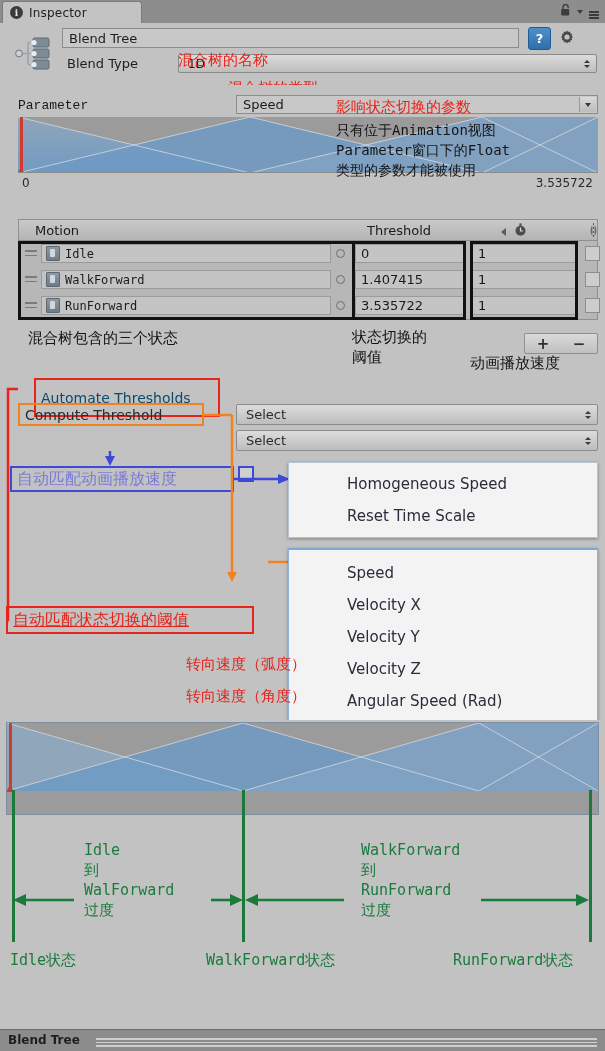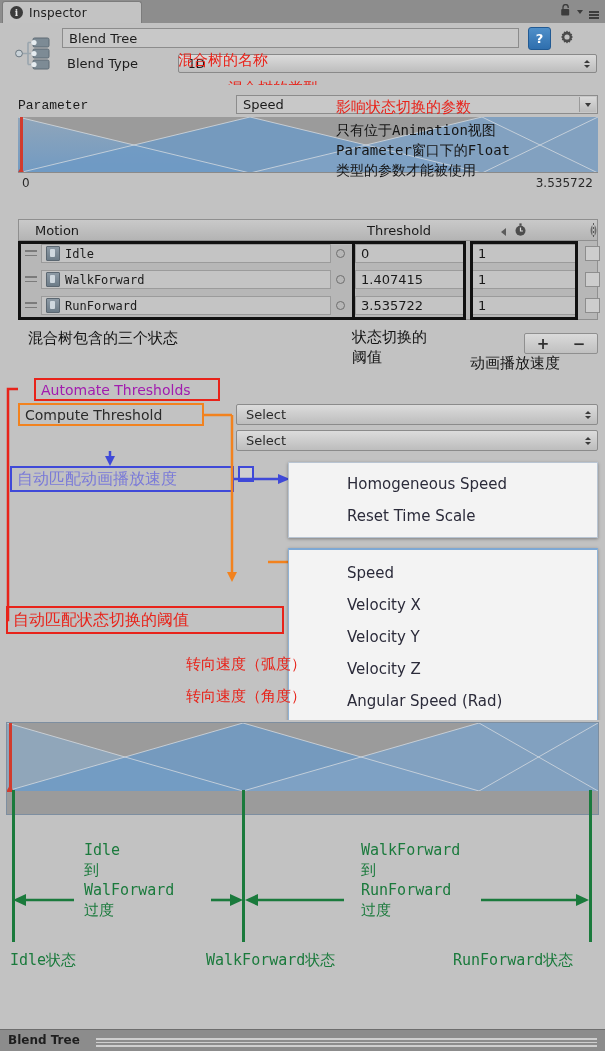--- a/index.html
+++ b/index.html
@@ -320,21 +320,21 @@
     <div class="plusminus" style="top:248px;">
       <span>+</span>
       <span>−</span>
     </div>
 
     <div class="cn" style="left:28px;top:244px;">混合树包含的三个状态</div>
     <div class="cn" style="left:352px;top:243px;">状态切换的</div>
     <div class="cn" style="left:352px;top:263px;">阈值</div>
     <div class="cn" style="left:470px;top:269px;">动画播放速度</div>
 
-    <div class="anbox" style="left:34px;top:293px;width:186px;height:23px;border:2px solid #e8231a;color:#a21caf;">
+    <div class="anbox" style="left:34px;top:293px;width:186px;height:39px;border:2px solid #e8231a;color:#0c4a6e;">
       <span>Automate Thresholds</span>
     </div>
     <div class="aut-chk"></div>
 
     <div class="anbox" style="left:18px;top:318px;width:186px;height:23px;border:2px solid #f2821e;color:#2b2b2b;">
       <span>Compute Threshold</span>
     </div>
 
     <div class="sel" style="top:319px;">
       <span>Select</span>
@@ -349,21 +349,21 @@
           <u></u>
           <s></s>
         </span>
     </div>
 
     <div class="anbox" style="left:10px;top:381px;width:224px;height:26px;border:2px solid #3f49d8;color:#7a7ad8;font-size:16px;">
       <span>自动匹配动画播放速度</span>
     </div>
 
 
-    <div class="anbox" style="left:6px;top:521px;width:278px;height:28px;border:2px solid #e8231a;color:#e8231a;font-size:16px;">
+    <div class="anbox" style="left:6px;top:521px;width:248px;height:28px;border:2px solid #e8231a;color:#e8231a;font-size:16px;text-decoration:underline;">
       <span>自动匹配状态切换的阈值</span>
     </div>
 
     <svg style="position:absolute;left:0;top:0;width:605px;height:635px;pointer-events:none;">
 
       <path d="M18 304 H8 V535 H6" stroke="#e8231a" stroke-width="2.5" fill="none"></path>
 
       <path d="M204 330 H232" stroke="#f2821e" stroke-width="2.5" fill="none"></path>
       <path d="M232 330 V489" stroke="#f2821e" stroke-width="2.5" fill="none"></path>
       <polygon points="232,497 227,487 237,487" fill="#f2821e"></polygon>

